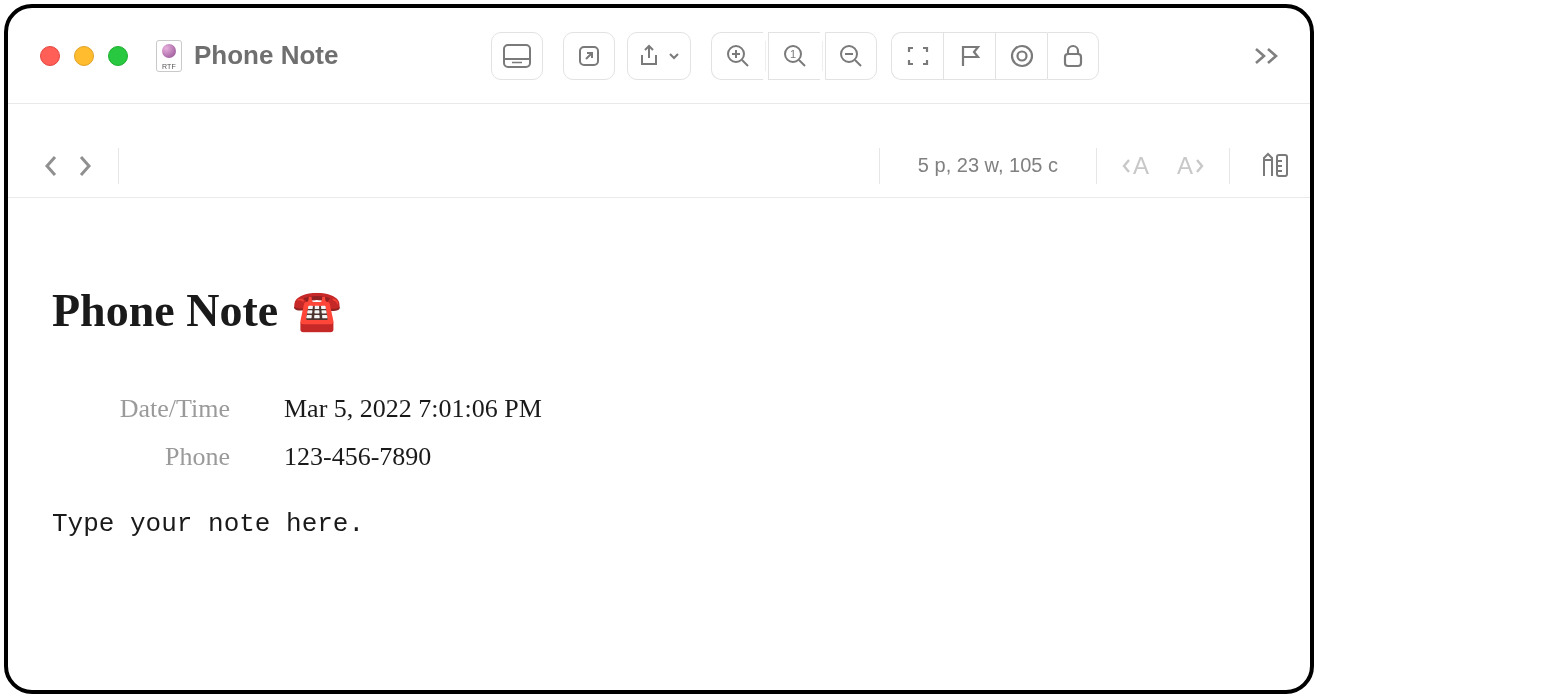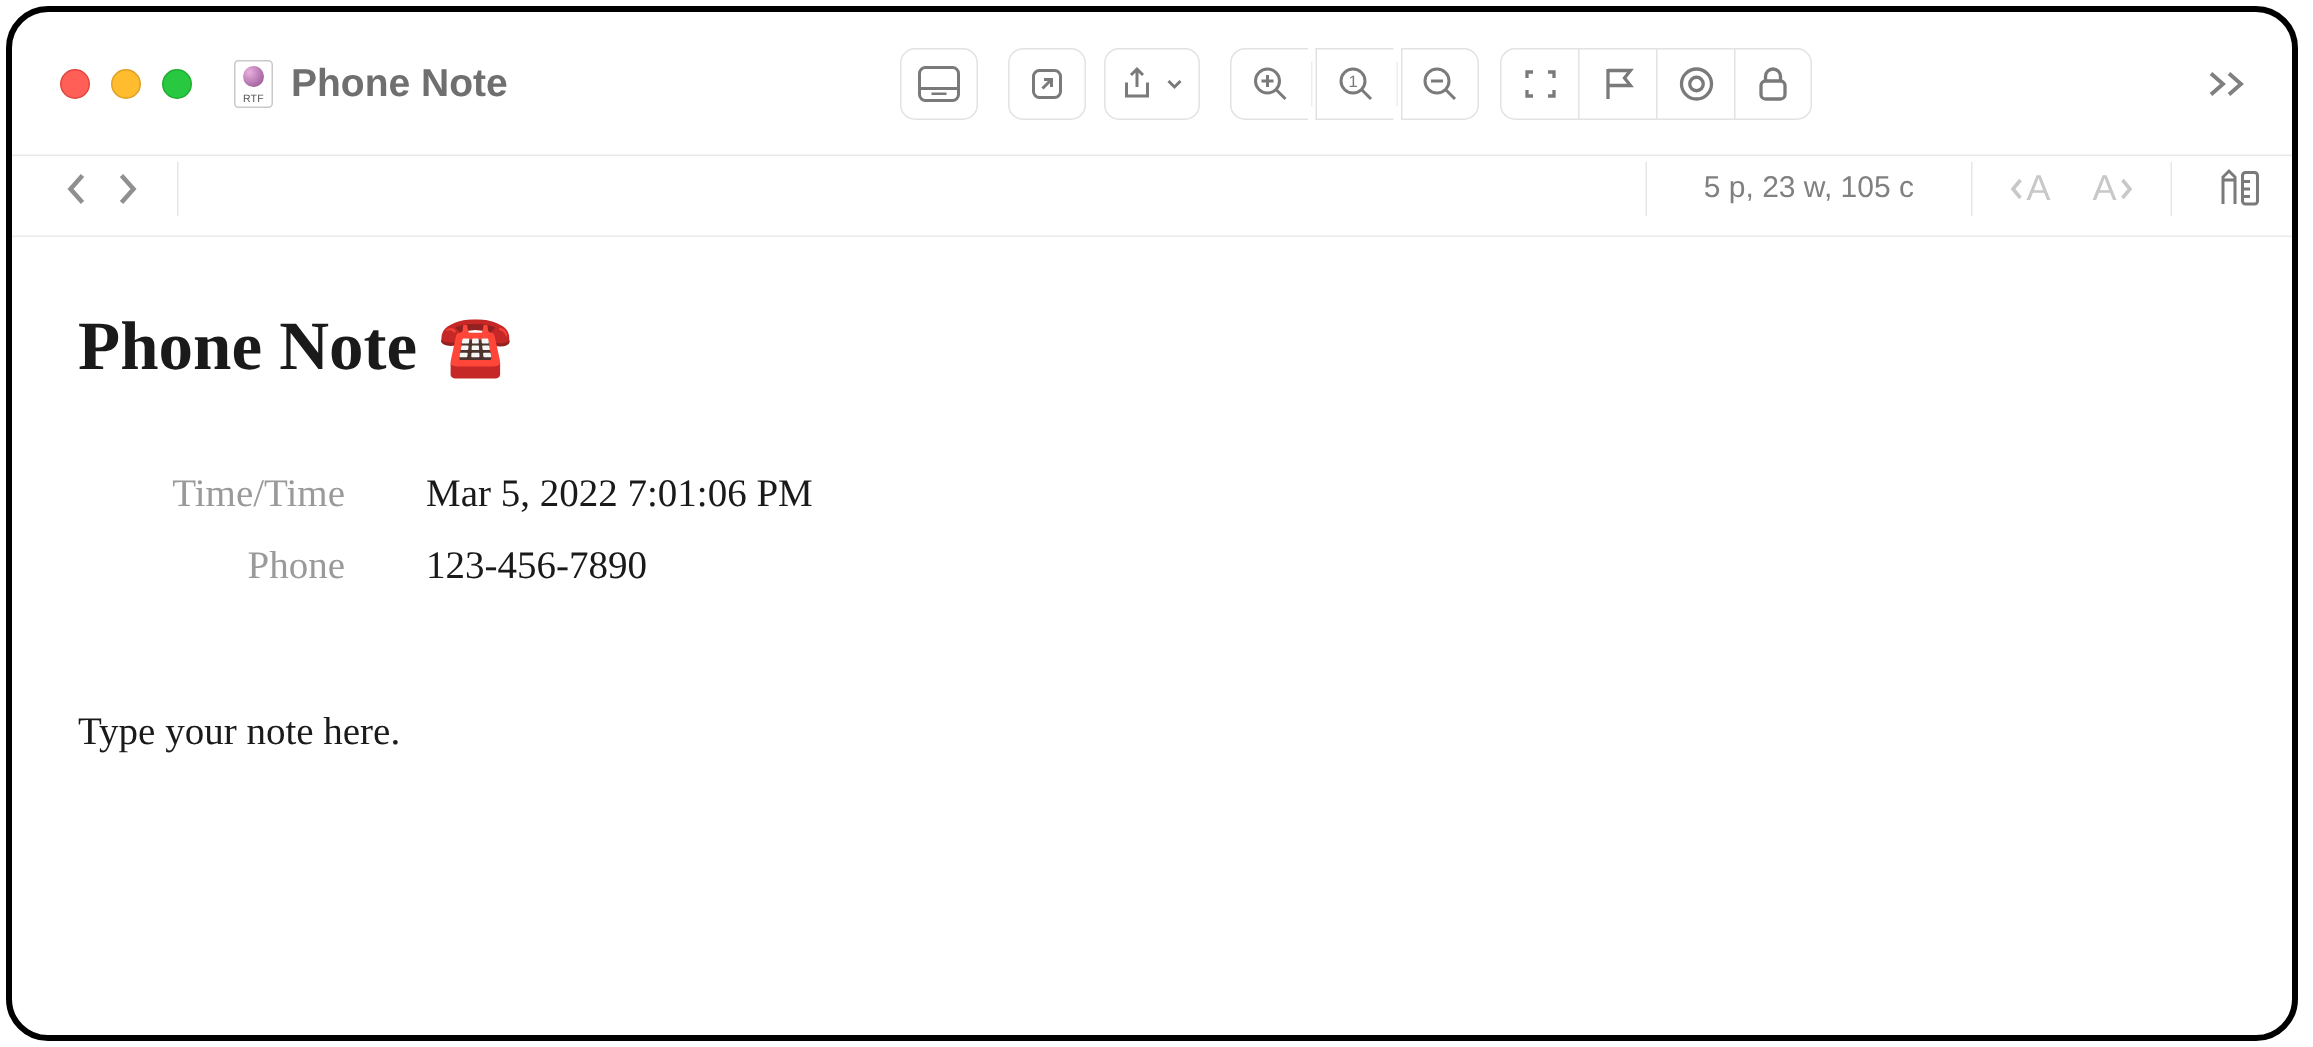--- a/index.html
+++ b/index.html
@@ -1,19 +1,19 @@
 <!DOCTYPE html>
 <html><head>
 <meta charset="utf-8">
 <style>
   * { box-sizing: border-box; margin:0; padding:0; }
   html,body { width:1542px; height:698px; font-family: -apple-system, "Helvetica Neue", Arial, sans-serif; background:#fff; }
   .window {
-    width:1528px; height:690px; margin:4px; border:4px solid #000; border-radius:28px;
-    overflow:hidden; background:#fff; display:flex; flex-direction:column;
+    width:1310px; height:690px; margin:4px; border:4px solid #000; border-radius:28px;
+    overflow:hidden; background:#fff; display:flex; flex-direction:column;gap:40px;
   }
   .titlebar {
     height:96px; display:flex; align-items:center; padding:0 28px 0 32px;
     border-bottom:1px solid #e9e9e9;
   }
   .traffic { display:flex; gap:14px; align-items:center; }
   .tl { width:20px; height:20px; border-radius:50%; }
   .tl.red { background:#ff5f57; border:1px solid #e24640; }
   .tl.yellow { background:#febc2e; border:1px solid #dfa023; }
   .tl.green { background:#28c840; border:1px solid #1faf30; }
@@ -58,21 +58,21 @@
 
   .content {
     flex:1; padding:46px 44px; overflow:auto;
     font-family: Georgia, "Times New Roman", serif; color:#1a1a1a;
   }
   .title { font-size:46px; font-weight:700; display:flex; align-items:center; gap:14px;}
   .fields { margin-top:48px; }
   .row { display:flex; align-items:baseline; font-size:26px; line-height:1.85;}
   .row .label { width:178px; text-align:right; color:#9a9a9a; }
   .row .value { margin-left:54px; color:#1a1a1a; }
-  .body { margin-top:72px; font-size:26px; }
+  .body { margin-top:28px; font-size:26px;font-family:Liberation Mono, monospace; }
 </style>
 </head>
 <body>
 
 <div class="window">
 
   <div class="titlebar">
     <div class="traffic">
       <div class="tl red"></div>
       <div class="tl yellow"></div>
@@ -223,21 +223,21 @@
   </div>
 
   <div class="content">
     <div class="title">
       <span>Phone Note</span>
       <span style="font-size:40px;">☎️</span>
     </div>
 
     <div class="fields">
       <div class="row">
-        <span class="label">Time/Time</span>
+        <span class="label">Date/Time</span>
         <span class="value">Mar 5, 2022 7:01:06 PM</span>
       </div>
       <div class="row">
         <span class="label">Phone</span>
         <span class="value">123-456-7890</span>
       </div>
     </div>
 
     <div class="body">Type your note here.</div>
   </div>

